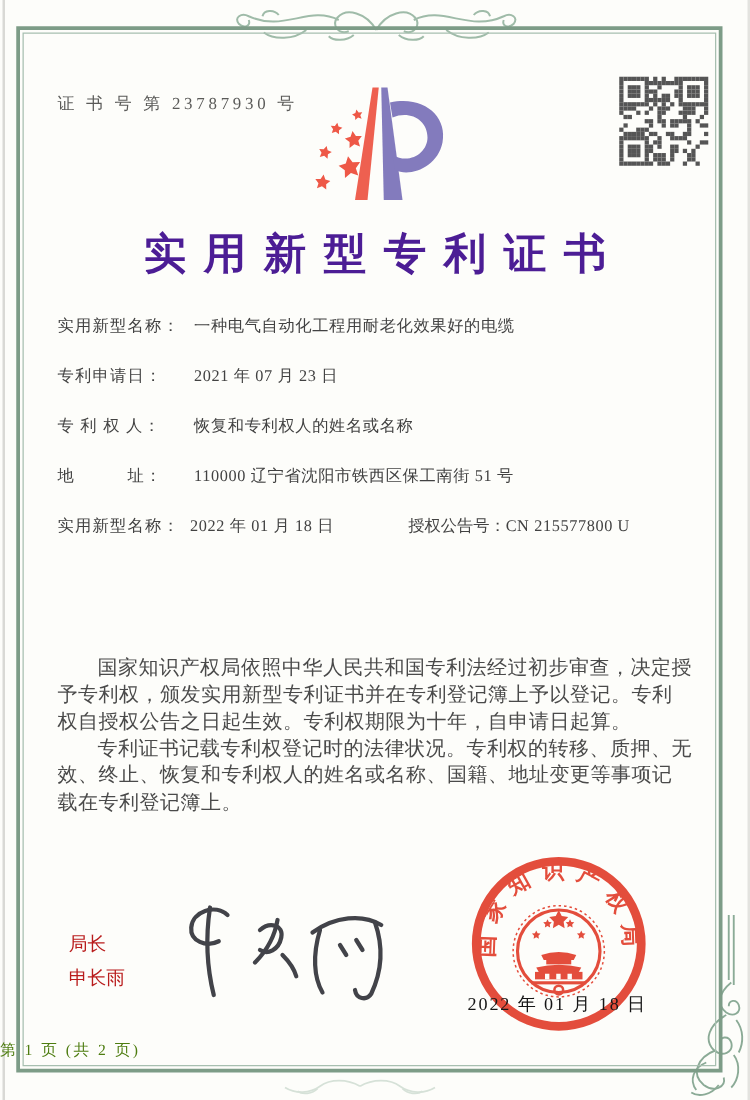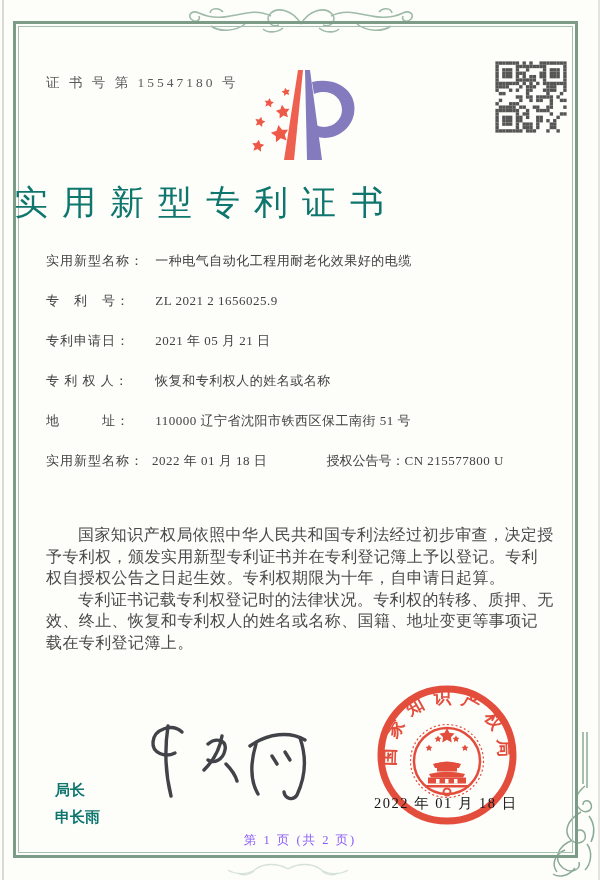--- a/index.html
+++ b/index.html
@@ -10,42 +10,42 @@
 
   .frame{position:absolute;left:13px;top:21px;width:565px;height:837px;box-sizing:border-box;
          border:3px solid #7d9c87;}
   .frame-inner{position:absolute;inset:2px;border:1px solid #a7bfb0;}
 
   .cert-no{position:absolute;left:46px;top:74px;font-size:13.5px;letter-spacing:3px;color:#5a5a58;}
 
   .logo{position:absolute;left:236px;top:60px;}
   .qr{position:absolute;left:492px;top:58px;}
 
-  .title{position:absolute;left:0;right:0;top:180px;
-         font-size:34px;font-weight:normal;letter-spacing:14px;text-indent:14px;color:#0f766e;}
+  .title{position:absolute;left:0;right:0;top:180px;text-align:center;
+         font-size:34px;font-weight:bold;letter-spacing:14px;text-indent:14px;color:#4c1d95;}
 
   .fields{position:absolute;left:46px;top:252px;width:510px;font-size:13px;color:#424242;}
   .field-row{height:20px;margin-bottom:20px;white-space:nowrap;}
   .field-label{display:inline-block;width:106px;letter-spacing:1px;}
   .field-value{letter-spacing:0.5px;}
   .dual .pair2{margin-left:56px;}
 
   .paras{position:absolute;left:46px;top:524px;width:508px;font-size:16px;line-height:21.5px;
          color:#4a4a4a;letter-spacing:0.4px;}
   .paras p{margin:0;text-indent:2em;}
 
-  .sig-titles{position:absolute;left:55px;top:776px;font-family:"Liberation Sans","DejaVu Sans",sans-serif;
-              font-size:15px;font-weight:bold;color:#0f766e;line-height:27px;}
+  .sig-titles{position:absolute;left:55px;top:742px;font-family:"Liberation Sans","DejaVu Sans",sans-serif;
+              font-size:15px;font-weight:normal;color:#b91c1c;line-height:27px;}
   .signature{position:absolute;left:138px;top:710px;}
 
   .seal{position:absolute;left:370px;top:678px;opacity:0.93;}
   .seal-date{position:absolute;left:374px;top:794px;font-size:14.5px;color:#161616;letter-spacing:1.5px;}
 
-  .footer{position:absolute;left:0;right:0;top:832px;text-align:center;font-size:12.5px;
-          color:#8b5cf6;letter-spacing:2px;}
+  .footer{position:absolute;left:0;right:0;top:832px;font-size:12.5px;
+          color:#4d7c0f;letter-spacing:2px;}
 
   .orn-top{position:absolute;left:183px;top:0;}
   .orn-right{position:absolute;left:545px;top:732px;}
   .orn-bottom{position:absolute;left:208px;top:861px;opacity:0.35;}
 </style>
 </head>
 <body>
 
 <div class="page">
 
@@ -93,21 +93,21 @@
       <path d="M80,8 C90,2 104,2 112,8 C120,14 132,14 140,9"></path>
       <path d="M46,10 c-4,4 -12,5 -16,2"></path>
       <path d="M114,10 c4,4 12,5 16,2"></path>
     </g>
   </svg>
 
   <div class="frame">
     <div class="frame-inner"></div>
   </div>
 
-  <div class="cert-no">证 书 号 第 15547180 号</div>
+  <div class="cert-no">证 书 号 第 23787930 号</div>
 
   <svg class="logo" width="134" height="108" viewBox="0 0 134 108">
     <polygon points="62,10 67,10 58,100 48,100" fill="#ee6050"></polygon>
     <polygon points="69,10 74,10 86,100 71,100" fill="#837bbd"></polygon>
     <path d="M76,22 C104,16 122,34 118,54 C114,74 92,82 80,76 L78,64 C92,72 106,62 106,50 C106,36 92,28 78,34 Z" fill="#837bbd"></path>
     <g fill="#ee5847">
       <use href="#star" transform="translate(50,32) scale(0.55) rotate(-12)"></use>
       <use href="#star" transform="translate(33,43) scale(0.62) rotate(10)"></use>
       <use href="#star" transform="translate(47,52) scale(0.9) rotate(-8)"></use>
       <use href="#star" transform="translate(24,62) scale(0.68) rotate(14)"></use>
@@ -347,26 +347,22 @@
     </svg>
 
   <div class="title">实用新型专利证书</div>
 
   <div class="fields">
     <div class="field-row">
       <span class="field-label">实用新型名称：</span>
       <span class="field-value">一种电气自动化工程用耐老化效果好的电缆</span>
     </div>
     <div class="field-row">
-      <span class="field-label">专　利　号：</span>
-      <span class="field-value">ZL 2021 2 1656025.9</span>
-    </div>
-    <div class="field-row">
       <span class="field-label">专利申请日：</span>
-      <span class="field-value">2021 年 05 月 21 日</span>
+      <span class="field-value">2021 年 07 月 23 日</span>
     </div>
     <div class="field-row">
       <span class="field-label">专 利 权 人：</span>
       <span class="field-value">恢复和专利权人的姓名或名称</span>
     </div>
     <div class="field-row">
       <span class="field-label">地　　　址：</span>
       <span class="field-value">110000  辽宁省沈阳市铁西区保工南街 51 号</span>
     </div>
     <div class="field-row dual">

